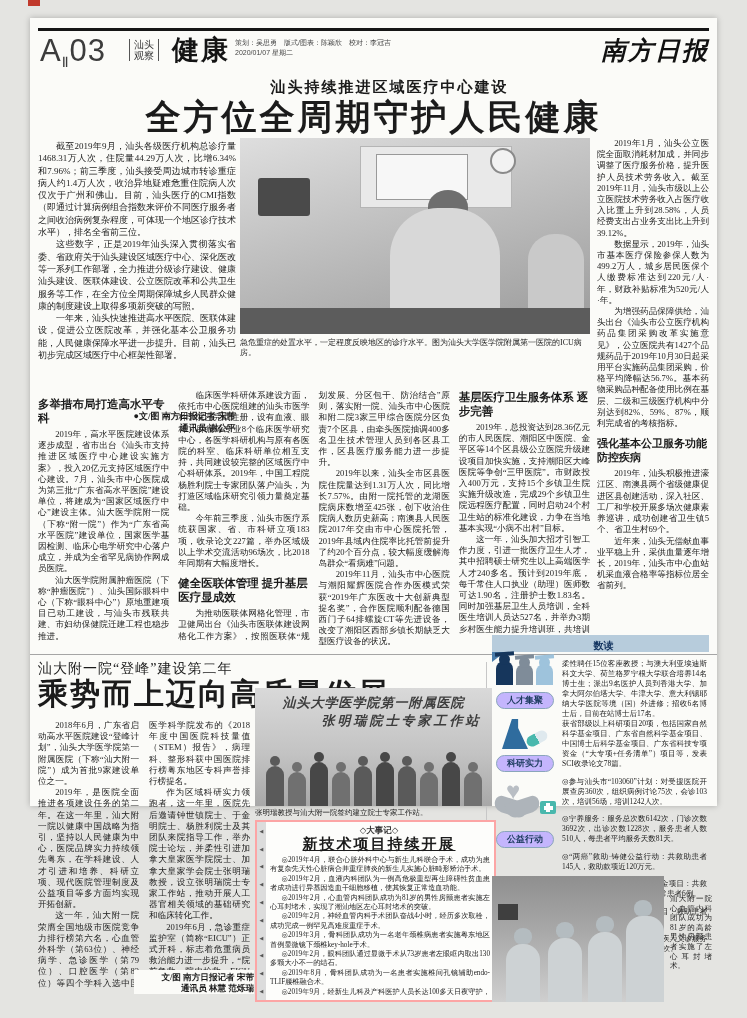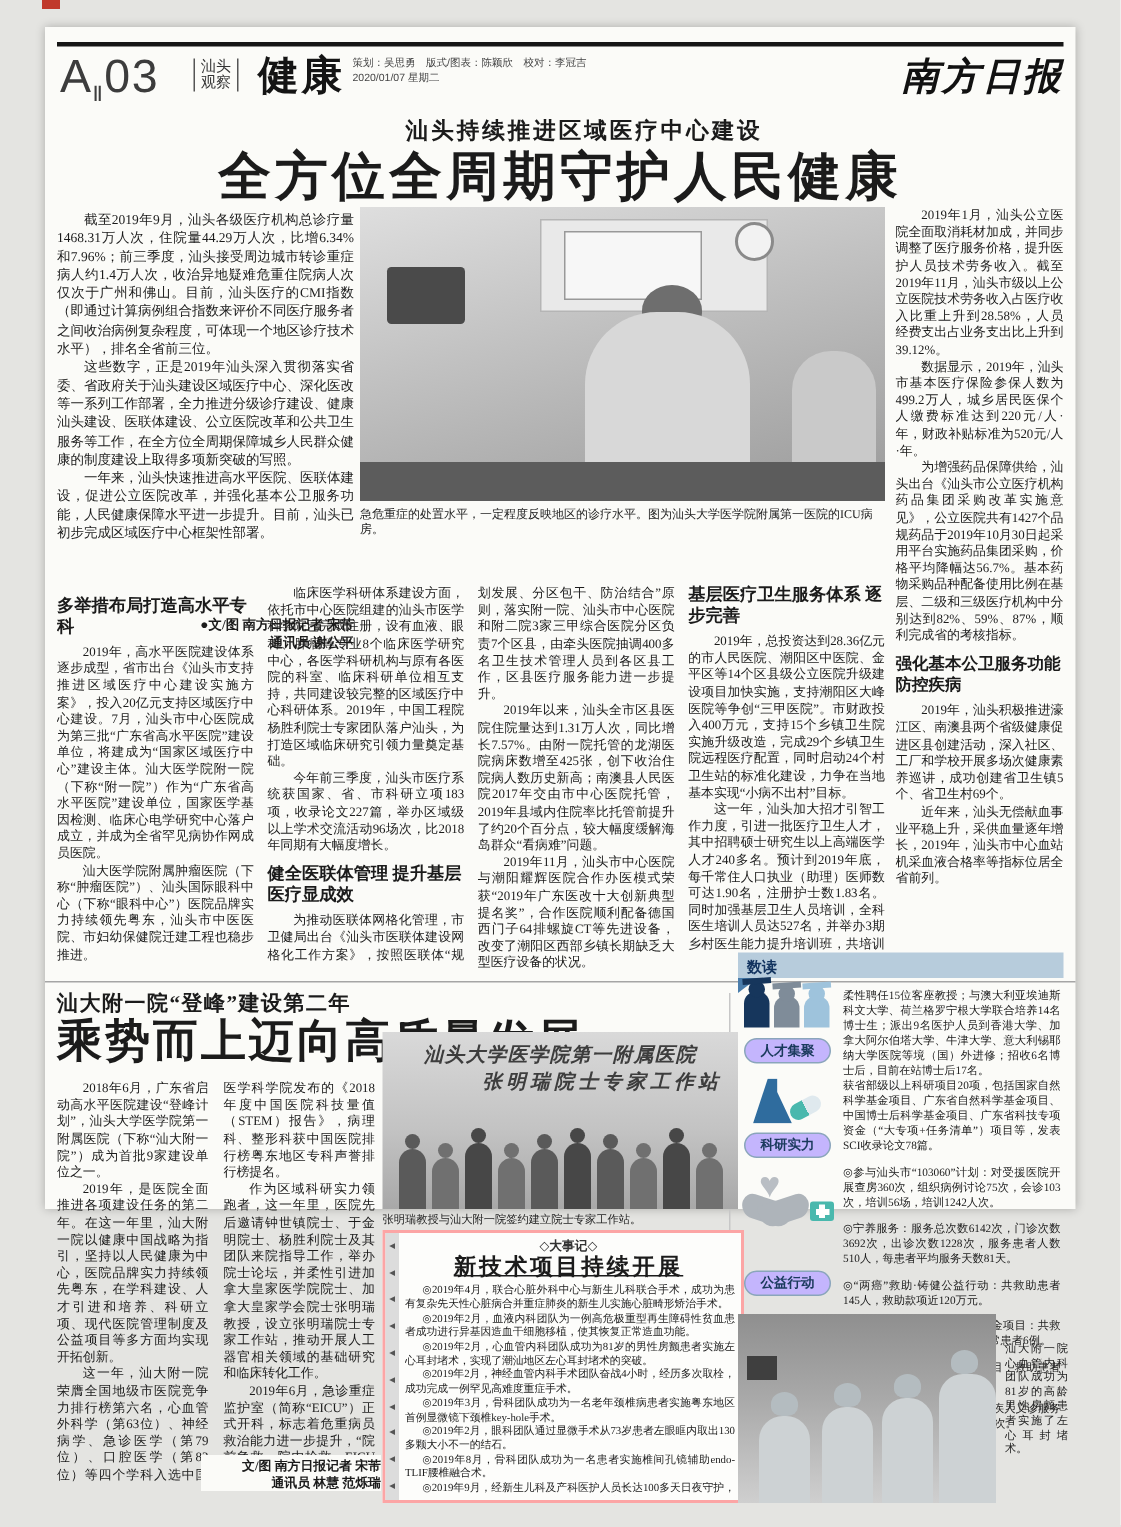--- a/index.html
+++ b/index.html
@@ -58,21 +58,21 @@
   .band{position:absolute;left:8px;top:372px;width:552px;height:260px;font-size:8.6px;
         line-height:11.2px;column-count:4;column-gap:9px;column-fill:auto;overflow:hidden;}
   .col5{position:absolute;left:567px;top:120px;width:112px;height:512px;font-size:8.6px;
         line-height:11.2px;overflow:hidden;}
   .col5 .subhead{font-size:11px;}
 
   .mid-rule{position:absolute;left:0;top:636px;width:687px;height:1px;background:#a5a5a5;}
   .v-rule{position:absolute;left:456px;top:644px;width:1px;height:332px;background:#c7c7c7;}
 
   
-  .kicker2{position:absolute;left:8px;top:642px;font-size:14px;font-weight:bold;letter-spacing:1px;}
+  .kicker2{position:absolute;left:8px;top:642px;font-size:14px;font-weight:normal;letter-spacing:1px;}
   .headline2{position:absolute;left:8px;top:656px;font-size:30px;font-weight:bold;letter-spacing:2px;}
   .a2cols{position:absolute;left:8px;top:702px;width:212px;height:276px;font-size:8.6px;
           line-height:11.2px;column-count:2;column-gap:10px;column-fill:auto;overflow:hidden;}
   .a2byline{position:absolute;left:104px;top:952px;width:116px;text-align:right;font-size:8.6px;
             line-height:11px;font-weight:bold;background:#fbfbf8;padding:2px 0 0 4px;}
   .photo2{position:absolute;left:225px;top:670px;width:237px;height:118px;overflow:hidden;
           background:linear-gradient(180deg,#d9d9d9 0%,#c3c3c3 55%,#a8a8a8 100%);}
   .banner-l1{position:absolute;left:0;top:6px;width:100%;text-align:center;font-size:13px;
              font-weight:bold;font-style:italic;color:#3d3d3d;letter-spacing:1px;}
   .banner-l2{position:absolute;left:0;top:24px;width:100%;text-align:center;font-size:13px;
@@ -93,21 +93,21 @@
   .ev-label{position:absolute;left:9px;top:3px;right:2px;text-align:center;font-size:8.5px;
             font-weight:bold;color:#333;}
   .ev-title{position:absolute;left:9px;top:13px;right:2px;text-align:center;font-size:15px;
             font-weight:bold;letter-spacing:2px;text-decoration:underline;}
   .ev-items{position:absolute;left:13px;top:34px;right:4px;bottom:3px;font-size:7.2px;
             line-height:9.4px;overflow:hidden;}
   .ev-items .bp{text-indent:1.6em;}
 
   
   .sb{position:absolute;left:462px;top:617px;width:217px;height:240px;}
-  .sb-bar{position:absolute;left:0;top:0;width:100%;height:17px;background:#b7ccdc;}
+  .sb-bar{position:absolute;left:0;top:0;width:100%;height:17px;background:#b7ccdc;text-align:center;}
   .sb-bar span{font-size:10px;font-weight:bold;color:#12335f;padding-left:6px;line-height:17px;
                font-family:"Liberation Sans",sans-serif;}
   .sb-fold{position:absolute;left:0;top:17px;width:0;height:0;border-top:10px solid #4a7dab;
            border-right:13px solid transparent;}
   .sb-text{position:absolute;font-size:7.5px;line-height:10px;text-align:justify;}
   .sb-label{position:absolute;border:1px solid #8aa5bb;border-radius:9px;background:#c4b5fd;
             font-size:9px;font-weight:bold;color:#1a3a5c;padding:1px 10px;
             font-family:"Liberation Sans",sans-serif;}
   .grads{position:absolute;left:4px;top:26px;display:flex;gap:3px;align-items:flex-end;}
   .grad{width:17px;height:24px;position:relative;border-radius:8px 8px 0 0;}
@@ -184,21 +184,21 @@
     <div class="ph-figure2"></div>
     <div class="ph-nurse-head"></div>
     <div class="ph-nurse"></div>
     <div class="ph-desk"></div>
   </div>
   <div class="cap1">急危重症的处置水平，一定程度反映地区的诊疗水平。图为汕头大学医学院附属第一医院的ICU病房。</div>
 
   <div class="band">
       <h4 class="subhead">多举措布局打造高水平专科</h4>
       <p class="bp">2019年，高水平医院建设体系逐步成型，省市出台《汕头市支持推进区域医疗中心建设实施方案》，投入20亿元支持区域医疗中心建设。7月，汕头市中心医院成为第三批“广东省高水平医院”建设单位，将建成为“国家区域医疗中心”建设主体。汕大医学院附一院（下称“附一院”）作为“广东省高水平医院”建设单位，国家医学基因检测、临床心电学研究中心落户成立，并成为全省罕见病协作网成员医院。</p>
-      <p class="bp">汕大医学院附属肿瘤医院（下称“肿瘤医院”）、汕头国际眼科中心（下称“眼科中心”）医院品牌实力持续领先粤东，汕头市中医医院、市妇幼保健院迁建工程也稳步推进。</p>
+      <p class="bp">汕大医学院附属肿瘤医院（下称“肿瘤医院”）、汕头国际眼科中心（下称“眼科中心”）原地重建项目已动工建设，与汕头市残联共建、市妇幼保健院迁建工程也稳步推进。</p>
       <p class="bp">临床医学科研体系建设方面，依托市中心医院组建的汕头市医学科学院已完成注册，设有血液、眼科、肿瘤等专业8个临床医学研究中心，各医学科研机构与原有各医院的科室、临床科研单位相互支持，共同建设较完整的区域医疗中心科研体系。2019年，中国工程院杨胜利院士专家团队落户汕头，为打造区域临床研究引领力量奠定基础。</p>
       <p class="bp">今年前三季度，汕头市医疗系统获国家、省、市科研立项183项，收录论文227篇，举办区域级以上学术交流活动96场次，比2018年同期有大幅度增长。</p>
       <h4 class="subhead">健全医联体管理 提升基层医疗显成效</h4>
       <p class="bp">为推动医联体网格化管理，市卫健局出台《汕头市医联体建设网格化工作方案》，按照医联体“规划发展、分区包干、防治结合”原则，落实附一院、汕头市中心医院和附二院3家三甲综合医院分区负责7个区县，由牵头医院抽调400多名卫生技术管理人员到各区县工作，区县医疗服务能力进一步提升。</p>
       <p class="bp">2019年以来，汕头全市区县医院住院量达到1.31万人次，同比增长7.57%。由附一院托管的龙湖医院病床数增至425张，创下收治住院病人数历史新高；南澳县人民医院2017年交由市中心医院托管，2019年县域内住院率比托管前提升了约20个百分点，较大幅度缓解海岛群众“看病难”问题。</p>
       <p class="bp">2019年11月，汕头市中心医院与潮阳耀辉医院合作办医模式荣获“2019年广东医改十大创新典型提名奖”，合作医院顺利配备德国西门子64排螺旋CT等先进设备，改变了潮阳区西部乡镇长期缺乏大型医疗设备的状况。</p>
       <h4 class="subhead">基层医疗卫生服务体系 逐步完善</h4>
       <p class="bp">2019年，总投资达到28.36亿元的市人民医院、潮阳区中医院、金平区等14个区县级公立医院升级建设项目加快实施，支持潮阳区大峰医院等争创“三甲医院”。市财政投入400万元，支持15个乡镇卫生院实施升级改造，完成29个乡镇卫生院远程医疗配置，同时启动24个村卫生站的标准化建设，力争在当地基本实现“小病不出村”目标。</p>
       <p class="bp">这一年，汕头加大招才引智工作力度，引进一批医疗卫生人才，其中招聘硕士研究生以上高端医学人才240多名。预计到2019年底，每千常住人口执业（助理）医师数可达1.90名，注册护士数1.83名。同时加强基层卫生人员培训，全科医生培训人员达527名，并举办3期乡村医生能力提升培训班，共培训村医600多名，定向安置33名订单式医学毕业生到基层工作。</p>
     </div>
@@ -291,21 +291,21 @@
     <div class="pill"></div>
     <div class="sb-label" style="left:4px;top:120px;">科研实力</div>
     <div class="sb-text" style="left:70px;top:84px;width:145px;">获省部级以上科研项目20项，包括国家自然科学基金项目、广东省自然科学基金项目、中国博士后科学基金项目、广东省科技专项资金（“大专项+任务清单”）项目等，发表SCI收录论文78篇。</div>
 
     <div class="hands">
       <span class="heart">♥</span>
       <span class="hand l"></span>
       <span class="hand r"></span>
     </div>
     <div class="medkit"></div>
-    <div class="sb-label" style="left:4px;top:212px;text-align:center;">公益行动</div>
+    <div class="sb-label" style="left:4px;top:196px;text-align:center;">公益行动</div>
     <div class="sb-text" style="left:70px;top:134px;width:145px;">
         <p class="sb-item">◎参与汕头市“103060”计划：对受援医院开展查房360次，组织病例讨论75次，会诊103次，培训56场，培训1242人次。</p>
         <p class="sb-item">◎宁养服务：服务总次数6142次，门诊次数3692次，出诊次数1228次，服务患者人数510人，每患者平均服务天数81天。</p>
         <p class="sb-item">◎“两癌”救助·铸健公益行动：共救助患者145人，救助款项近120万元。</p>
         <p class="sb-item">◎广东省阳光心脏医疗救助基金项目：共救助先心病患儿、遗传性心律失常患者6例。</p>
         <p class="sb-item">◎汕头市残联人工耳蜗植入项目：救助患者27人。</p>
         <p class="sb-item">◎与汕头市残联共建“汕头市残疾人义诊服务站”：诊疗130人次，体检200人次。</p>
       </div>
   </div>
 

